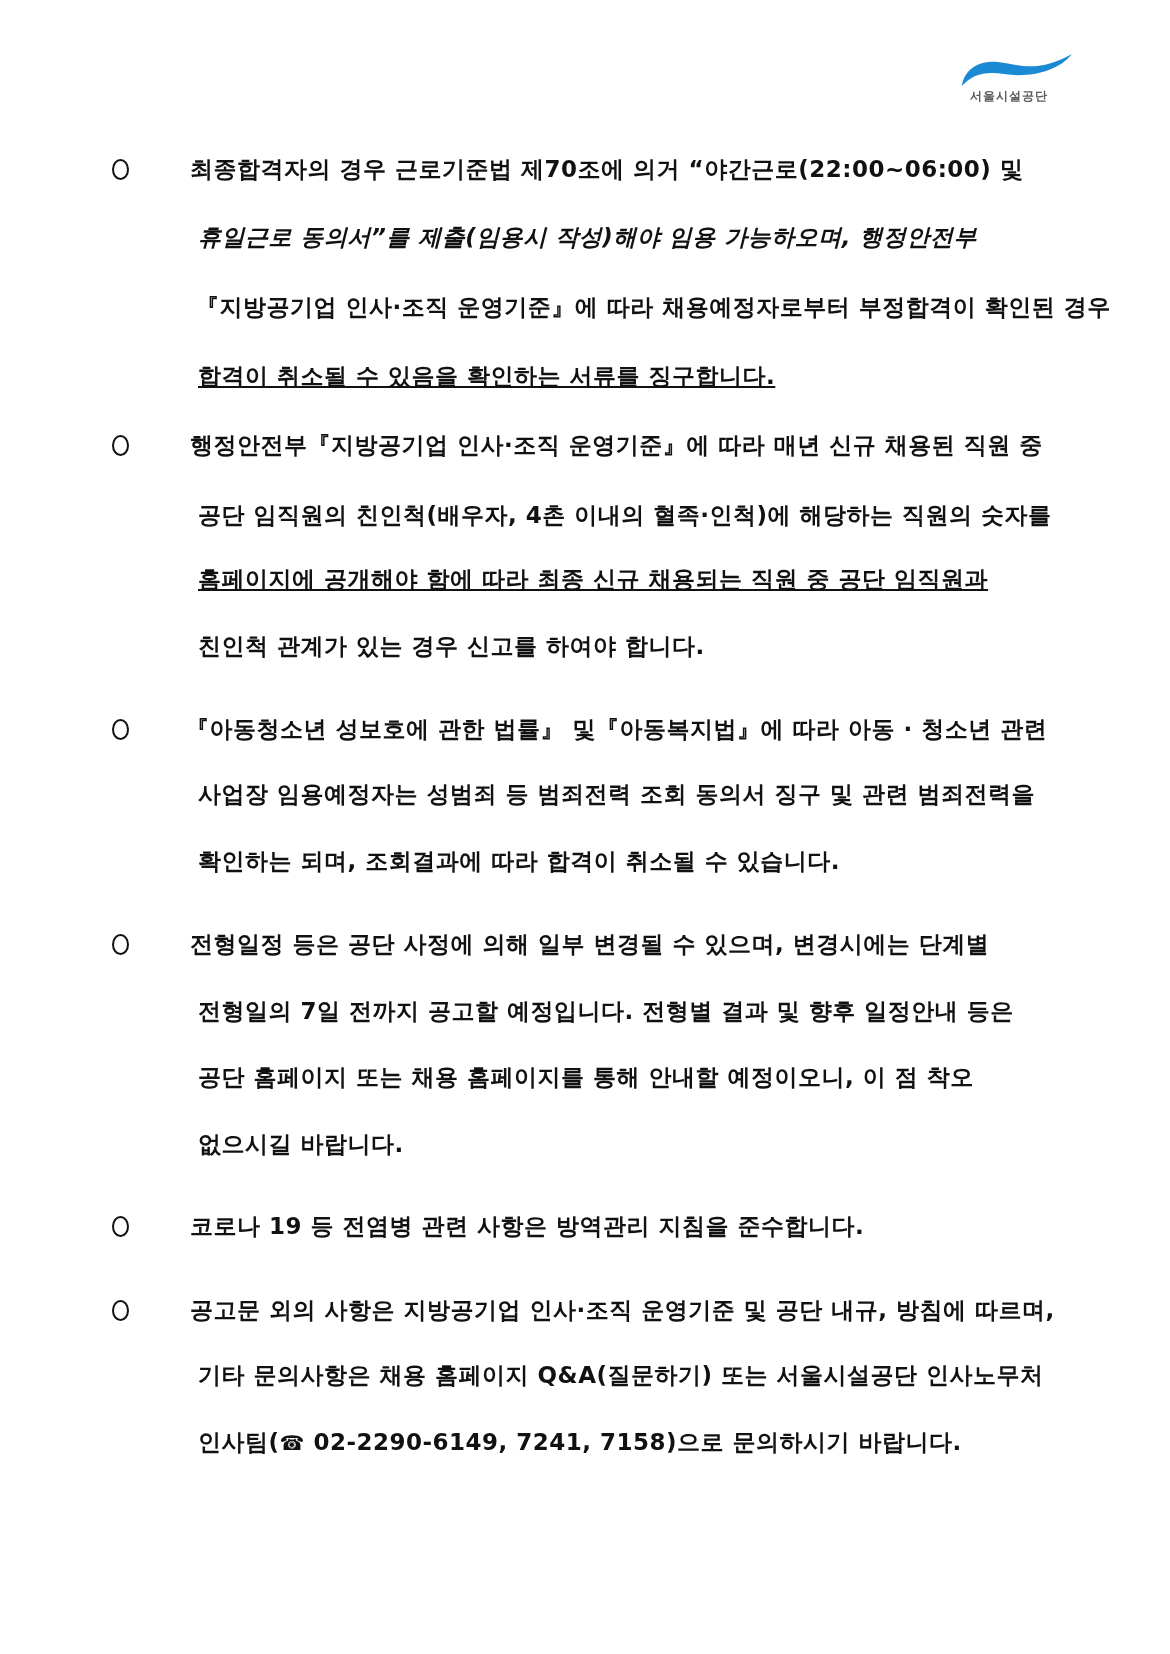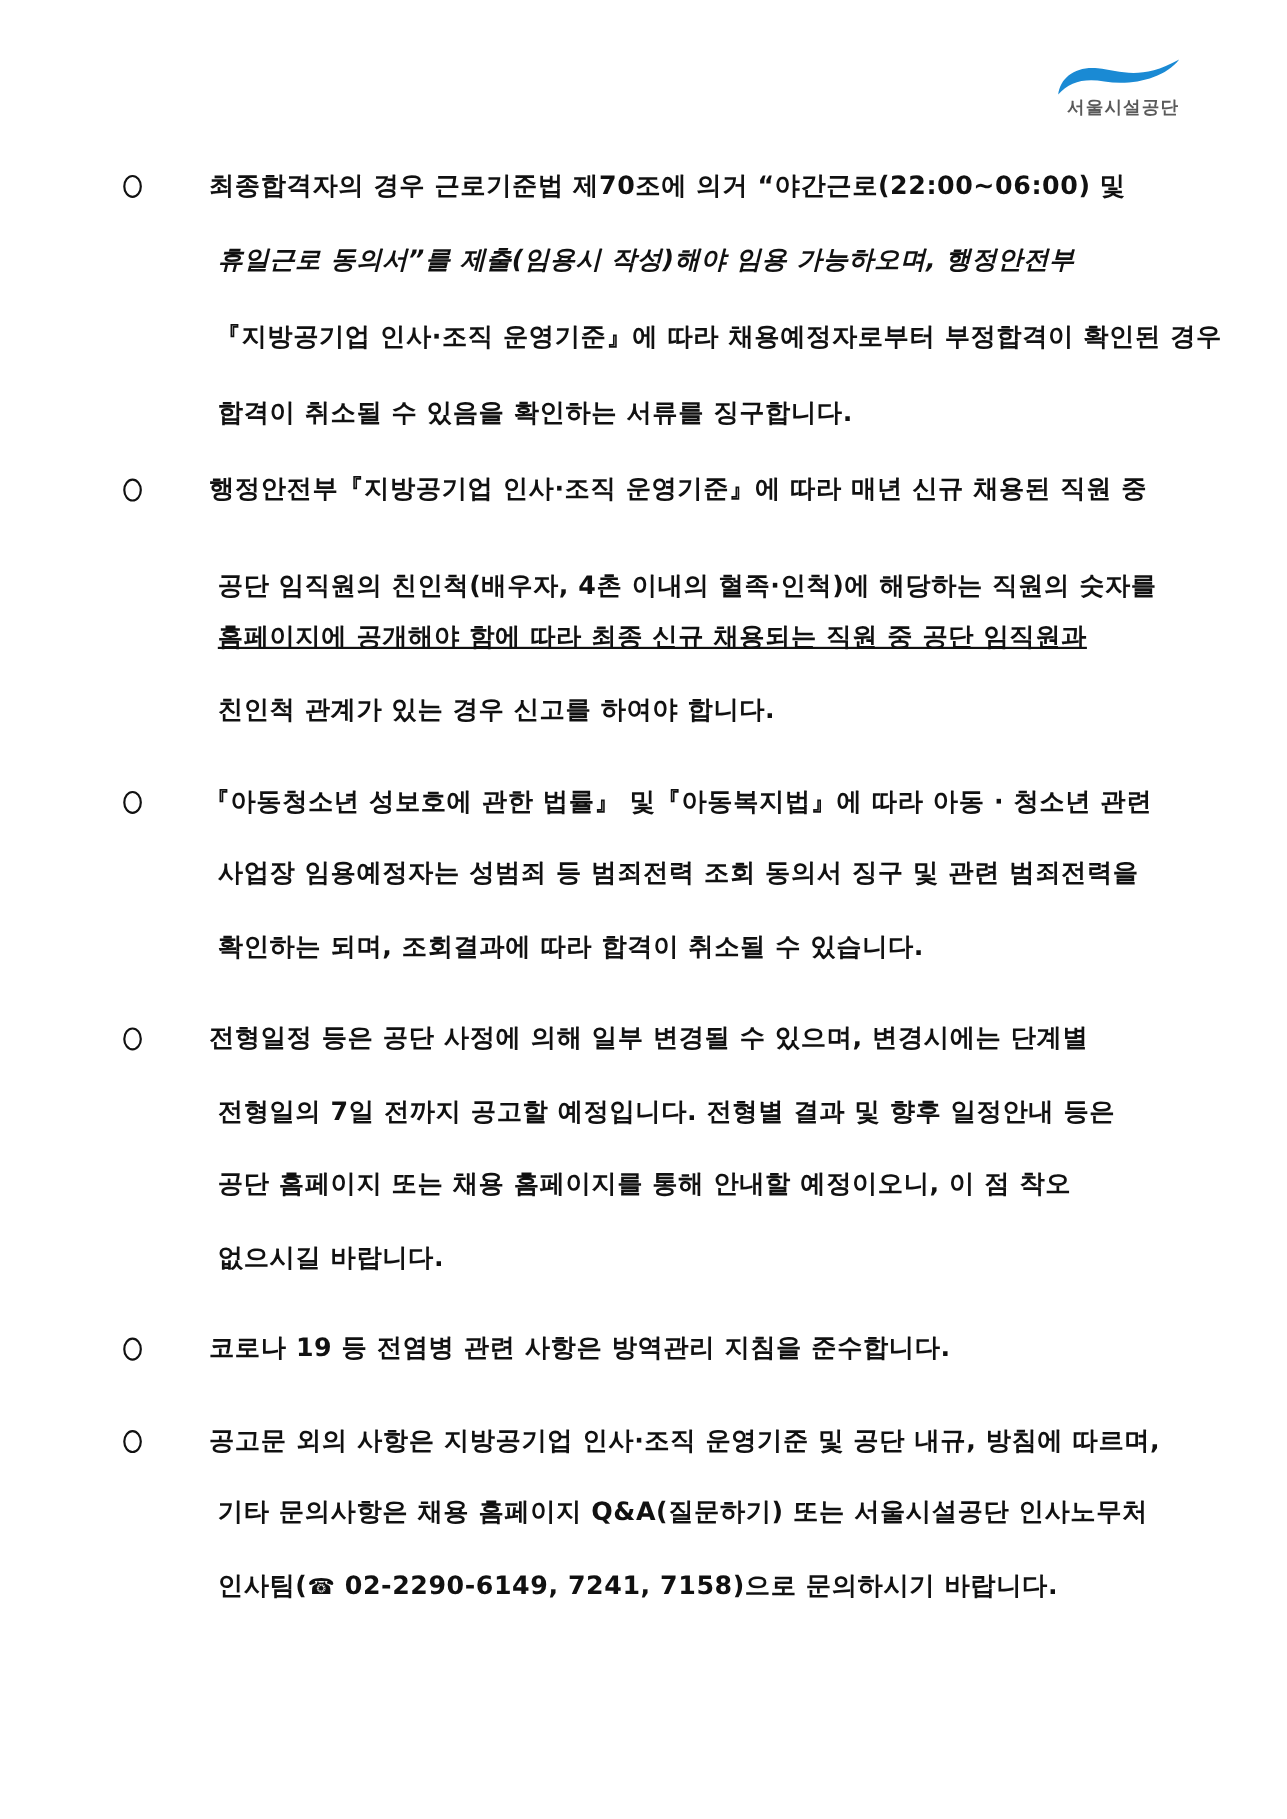--- a/index.html
+++ b/index.html
@@ -1,20 +1,20 @@
 <!DOCTYPE html>
 <html><head>
 <meta charset="utf-8">
 <style>
   html, body { margin: 0; padding: 0; background: #ffffff; }
   body { width: 1170px; height: 1654px; position: relative; overflow: hidden;
          font-family: "DejaVu Sans", "Liberation Sans", sans-serif; color: #111; }
   .logo { position: absolute; left: 958px; top: 52px; width: 118px; height: 66px; }
   .logo svg { position: absolute; left: 0; top: 0; }
-  .logo-text { position: absolute; left: 12px; top: 36px; font-size: 16px; font-weight: bold;
+  .logo-text { position: absolute; left: 12px; top: 36px; font-size: 12px; font-weight: bold;
                color: #5a5a5a; letter-spacing: 1px; white-space: nowrap; }
   .line { position: absolute; white-space: nowrap; font-size: 23px; font-weight: bold;
           letter-spacing: 0.5px; line-height: 30px; height: 30px; margin-left: 36px; }
   .bullet { position: absolute; width: 17px; height: 21px; border: 2px solid #111;
             border-radius: 50%; box-sizing: border-box; }
   .phone { font-size: 20px; }
 </style>
 </head>
 <body>
 
@@ -22,25 +22,25 @@
   <svg width="118" height="40" viewBox="0 0 118 40">
     <path d="M4 34 C 6 18, 20 8, 40 10 C 60 12, 78 22, 114 2 C 100 20, 70 26, 46 22 C 28 19, 14 22, 4 34 Z" fill="#1a8ad4"></path>
   </svg>
   <div class="logo-text">서울시설공단</div>
 </div>
 
 <div class="bullet" style="left:112px; top:159px;"></div>
 <div class="line" style="left:154px; top:154px;">최종합격자의 경우 근로기준법 제70조에 의거 “야간근로(22:00~06:00) 및</div>
 <div class="line" style="left:162px; top:222px;font-style:italic;">휴일근로 동의서”를 제출(임용시 작성)해야 임용 가능하오며, 행정안전부</div>
 <div class="line" style="left:160px; top:292px;">『지방공기업 인사·조직 운영기준』에 따라 채용예정자로부터 부정합격이 확인된 경우</div>
-<div class="line" style="left:162px; top:361px;">합격이 취소될 수 있음을 확인하는 서류를 징구합니다.</div>
+<div class="line" style="left:162px; top:361px;text-decoration:underline;">합격이 취소될 수 있음을 확인하는 서류를 징구합니다.</div>
 
 <div class="bullet" style="left:112px; top:435px;"></div>
 <div class="line" style="left:154px; top:430px;">행정안전부『지방공기업 인사·조직 운영기준』에 따라 매년 신규 채용된 직원 중</div>
-<div class="line" style="left:162px; top:518px;">공단 임직원의 친인척(배우자, 4촌 이내의 혈족·인척)에 해당하는 직원의 숫자를</div>
+<div class="line" style="left:162px; top:500px;">공단 임직원의 친인척(배우자, 4촌 이내의 혈족·인척)에 해당하는 직원의 숫자를</div>
 <div class="line" style="left:162px; top:564px;text-decoration:underline;">홈페이지에 공개해야 함에 따라 최종 신규 채용되는 직원 중 공단 임직원과</div>
 <div class="line" style="left:162px; top:631px;">친인척 관계가 있는 경우 신고를 하여야 합니다.</div>
 
 <div class="bullet" style="left:112px; top:719px;"></div>
 <div class="line" style="left:150px; top:714px;">『아동청소년 성보호에 관한 법률』 및『아동복지법』에 따라 아동 · 청소년 관련</div>
 <div class="line" style="left:162px; top:779px;">사업장 임용예정자는 성범죄 등 범죄전력 조회 동의서 징구 및 관련 범죄전력을</div>
 <div class="line" style="left:162px; top:846px;">확인하는 되며, 조회결과에 따라 합격이 취소될 수 있습니다.</div>
 
 <div class="bullet" style="left:112px; top:934px;"></div>
 <div class="line" style="left:154px; top:929px;">전형일정 등은 공단 사정에 의해 일부 변경될 수 있으며, 변경시에는 단계별</div>

